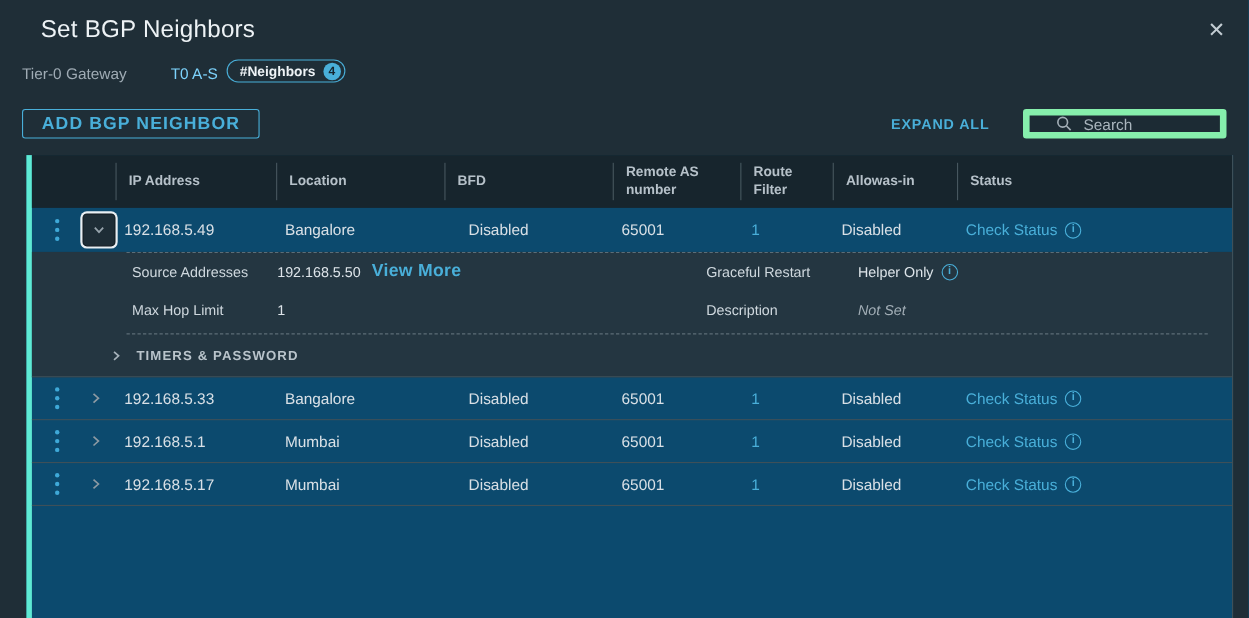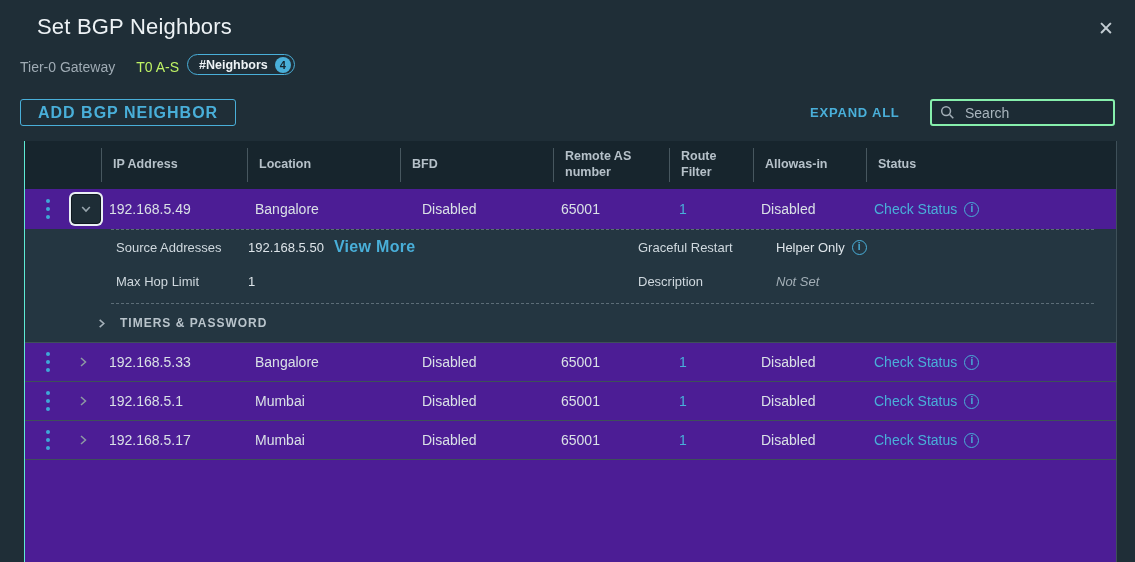--- a/index.html
+++ b/index.html
@@ -7,38 +7,38 @@
     width:1135px;height:562px;position:relative;overflow:hidden;
     background:#1f2e37;color:#dde4e9;
     font-family:"Liberation Sans", sans-serif;
   }
   
   .title{position:absolute;left:37px;top:14px;font-size:22px;font-weight:400;color:#edf2f5;letter-spacing:.2px}
   .close-btn{position:absolute;left:1092px;top:15px;width:28px;height:28px;background:none;border:none;cursor:pointer;
     color:#c3cdd3;font-size:19px;line-height:28px;text-align:center;padding:0;font-family:inherit}
   .subtitle{position:absolute;left:20px;top:53px;height:22px;display:flex;align-items:flex-end;font-size:14px}
   .sub-label{color:#9fabb4}
-  .sub-name{margin-left:21px;color:#bef264}
+  .sub-name{margin-left:40px;color:#7dd3fc}
   .badge{margin-left:8px;display:inline-flex;align-items:center;border:1px solid #49afd9;border-radius:11px;height:21px;
     padding:0 3px 0 11px;gap:7px;color:#eef3f6;font-size:12.5px;font-weight:700;box-sizing:border-box}
   .badge-count{width:16px;height:16px;border-radius:50%;background:#49afd9;color:#16252e;font-size:11px;font-weight:700;
     display:flex;align-items:center;justify-content:center}
   
   .add-btn{position:absolute;left:20px;top:99px;height:27px;padding:0 17px;background:transparent;border:1px solid #49afd9;
     border-radius:3px;color:#49afd9;font-size:16px;font-weight:600;letter-spacing:1px;cursor:pointer;font-family:inherit}
   .expand-all{position:absolute;left:810px;top:105px;color:#49afd9;font-size:13px;font-weight:700;letter-spacing:.8px;
     cursor:pointer;text-decoration:none}
-  .search-box{position:absolute;left:930px;top:99px;width:185px;height:27px;border:2px solid #86efac;border-radius:3px;
-    background:#1c2b34;display:flex;align-items:center;padding:0 8px;gap:8px;box-sizing:border-box}
+  .search-box{position:absolute;left:930px;top:99px;width:185px;height:27px;border:6px solid #86efac;border-radius:3px;
+    background:#1c2b34;display:flex;align-items:center;padding:0 24px;gap:8px;box-sizing:border-box}
   .search-box svg{flex:none}
   .search-box input{flex:1;min-width:0;background:transparent;border:none;outline:none;color:#dde4e9;font-size:14px;font-family:inherit}
   .search-box input::placeholder{color:#a9b5bd}
   
-  .table{position:absolute;left:24px;top:141px;width:1091px;bottom:0;background:#4c1d95;
-    border-left:1px solid #5eead4;border-right:1px solid #3e5059;display:flex;flex-direction:column}
+  .table{position:absolute;left:24px;top:141px;width:1091px;bottom:0;background:#0c4a6e;
+    border-left:5px solid #5eead4;border-right:1px solid #3e5059;display:flex;flex-direction:column}
   .thead{display:flex;height:48px;background:#17252d;flex:none}
   .th{display:flex;align-items:center;padding:0 10px 0 12px;font-size:12.5px;font-weight:700;color:#b6c1c9;
     position:relative;box-sizing:border-box;line-height:1.25}
   .th + .th::before{content:"";position:absolute;left:0;top:7px;bottom:7px;width:1px;background:#47575f}
   .c-exp{width:76px;flex:none}
   .c-ip{width:146px;flex:none}
   .c-loc{width:153px;flex:none}
   .c-bfd{width:153px;flex:none}
   .c-as{width:116px;flex:none}
   .c-rf{width:84px;flex:none}

